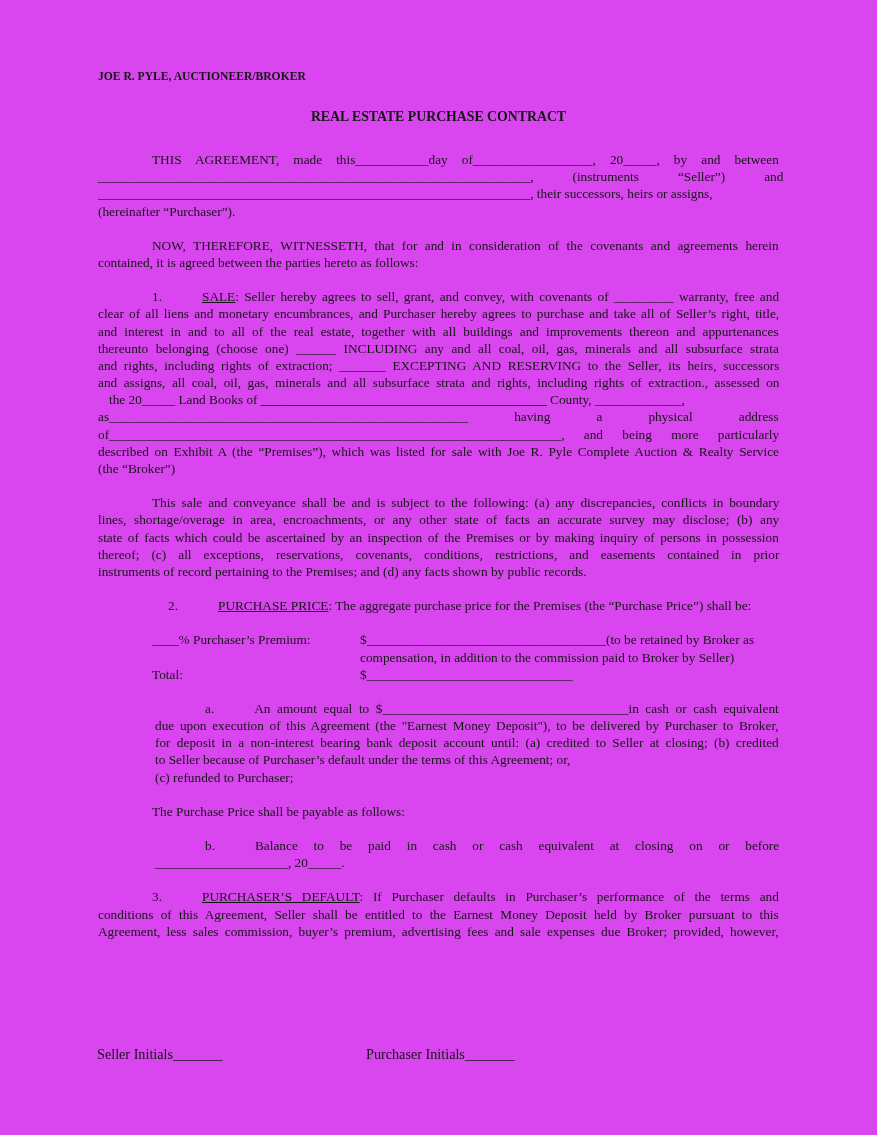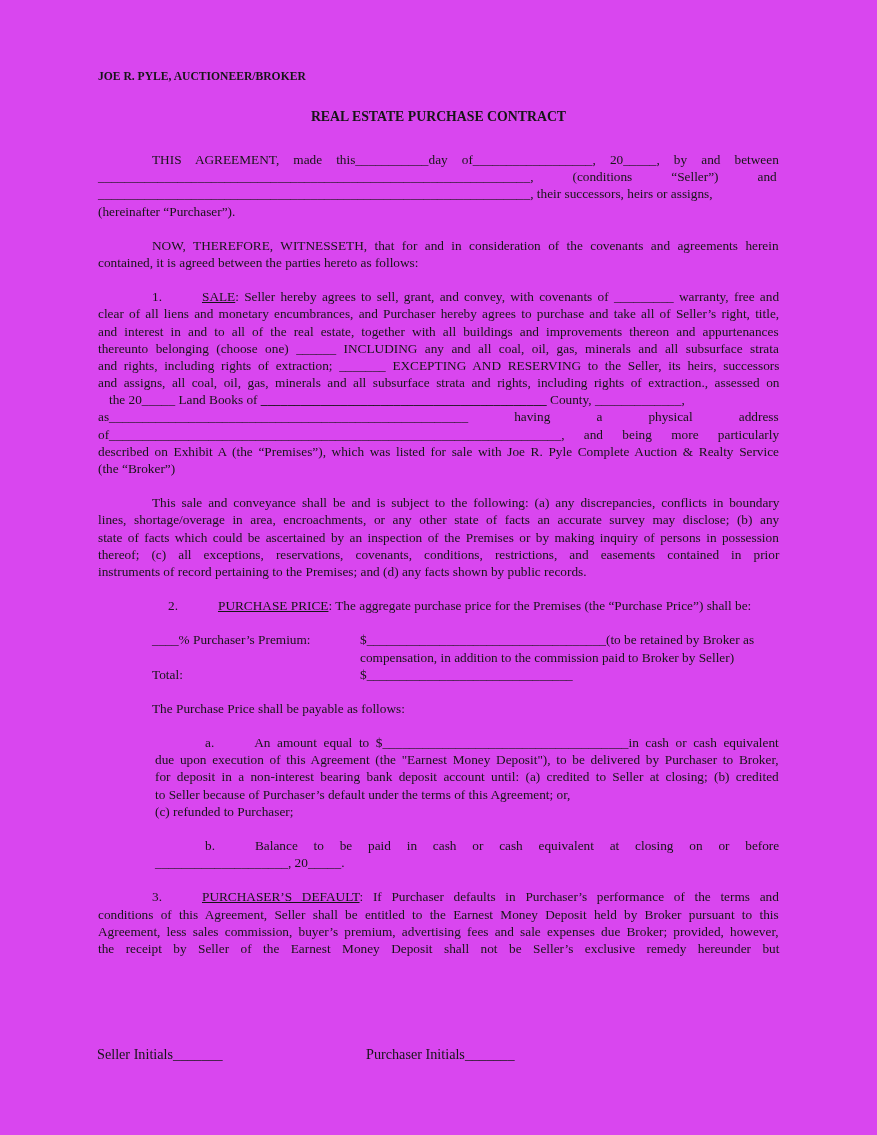--- a/index.html
+++ b/index.html
@@ -27,21 +27,21 @@
 </style>
 </head>
 <body>
 
 <div class="page">
   <div class="broker-header">JOE R. PYLE, AUCTIONEER/BROKER</div>
   <div class="doc-title">REAL ESTATE PURCHASE CONTRACT</div>
   <div class="doc-body" id="doc-body">
       <div class="block main">
         <div class="line j fi"><span class="li" style="margin-left: 54px; word-spacing: 10.75px;">THIS AGREEMENT, made this___________day of__________________, 20_____, by and between</span></div>
-        <div class="line j"><span class="li" style="margin-left: 0px; word-spacing: 35.6667px;">_________________________________________________________________, (conditions “Seller”) and</span></div>
+        <div class="line j"><span class="li" style="margin-left: 0px; word-spacing: 35.6667px;">_________________________________________________________________, (instruments “Seller”) and</span></div>
         <div class="line"><span class="li" style="margin-left: 0px;">_________________________________________________________________, their successors, heirs or assigns,</span></div>
         <div class="line"><span class="li" style="margin-left: 0px;">(hereinafter “Purchaser”).</span></div>
       </div>
       <div class="block main">
         <div class="line j fi"><span class="li" style="margin-left: 54px; word-spacing: 4.07692px;">NOW, THEREFORE, WITNESSETH, that for and in consideration of the covenants and agreements herein</span></div>
         <div class="line"><span class="li" style="margin-left: 0px;">contained, it is agreed between the parties hereto as follows:</span></div>
       </div>
       <div class="block main">
         <div class="line j fi"><span class="li" style="margin-left: 54px; word-spacing: 1.93333px;">1.<span class="tab"></span><span class="u">SALE</span>: Seller hereby agrees to sell, grant, and convey, with covenants of _________ warranty, free and</span></div>
         <div class="line j"><span class="li" style="margin-left: 0px; word-spacing: 1.89474px;">clear of all liens and monetary encumbrances, and Purchaser hereby agrees to purchase and take all of Seller’s right, title,</span></div>
@@ -63,36 +63,35 @@
         <div class="line"><span class="li" style="margin-left: 0px;">instruments of record pertaining to the Premises; and (d) any facts shown by public records.</span></div>
       </div>
       <div class="block main">
         <div class="line fi"><span class="li" style="margin-left: 70px;">2.<span class="tab"></span><span class="u">PURCHASE PRICE</span>: The aggregate purchase price for the Premises (the “Purchase Price”) shall be:</span></div>
       </div>
       <div class="block money">
         <div class="line"><span class="li" style="margin-left: 0px;"><span class="mlabel">____% Purchaser’s Premium:</span>$____________________________________(to be retained by Broker as</span></div>
         <div class="line"><span class="li" style="margin-left: 0px;"><span class="mlabel"></span>compensation, in addition to the commission paid to Broker by Seller)</span></div>
         <div class="line"><span class="li" style="margin-left: 0px;"><span class="mlabel">Total:</span>$_______________________________</span></div>
       </div>
-      <div class="block main">
-        <div class="line fi"><span class="li" style="margin-left: 54px;">The Purchase Price shall be payable as follows:</span></div>
-      </div>
       <div class="block sub">
         <div class="line j sfi"><span class="li" style="margin-left: 50px; word-spacing: 3.25px;">a.<span class="tab"></span>An amount equal to $_____________________________________in cash or cash equivalent</span></div>
         <div class="line j"><span class="li" style="margin-left: 0px; word-spacing: 2.375px;">due upon execution of this Agreement (the "Earnest Money Deposit"), to be delivered by Purchaser to Broker,</span></div>
         <div class="line j"><span class="li" style="margin-left: 0px; word-spacing: 3px;">for deposit in a non-interest bearing bank deposit account until: (a) credited to Seller at closing; (b) credited</span></div>
         <div class="line"><span class="li" style="margin-left: 0px;">to Seller because of Purchaser’s default under the terms of this Agreement; or,</span></div>
         <div class="line"><span class="li" style="margin-left: 0px;">(c) refunded to Purchaser;</span></div>
+      </div>
+      <div class="block main">
+        <div class="line fi"><span class="li" style="margin-left: 54px;">The Purchase Price shall be payable as follows:</span></div>
       </div>
       <div class="block sub">
         <div class="line j sfi"><span class="li" style="margin-left: 50px; word-spacing: 12.4615px;">b.<span class="tab"></span>Balance to be paid in cash or cash equivalent at closing on or before</span></div>
         <div class="line"><span class="li" style="margin-left: 0px;">____________________, 20_____.</span></div>
       </div>
       <div class="block main">
         <div class="line j fi"><span class="li" style="margin-left: 54px; word-spacing: 6.36364px;">3.<span class="tab"></span><span class="u">PURCHASER’S DEFAULT</span>: If Purchaser defaults in Purchaser’s performance of the terms and</span></div>
         <div class="line j"><span class="li" style="margin-left: 0px; word-spacing: 3.94444px;">conditions of this Agreement, Seller shall be entitled to the Earnest Money Deposit held by Broker pursuant to this</span></div>
         <div class="line j"><span class="li" style="margin-left: 0px; word-spacing: 2.85714px;">Agreement, less sales commission, buyer’s premium, advertising fees and sale expenses due Broker; provided, however,</span></div>
-        <div class="line j"><span class="li" style="margin-left: 0px; word-spacing: 8.125px;">the receipt by Seller of the Earnest Money Deposit shall not be Seller’s exclusive remedy hereunder but</span></div>
       </div>
     </div>
   <span class="footer-seller">Seller Initials_______</span>
   <span class="footer-purchaser">Purchaser Initials_______</span>
 </div>
 
 </body></html>

